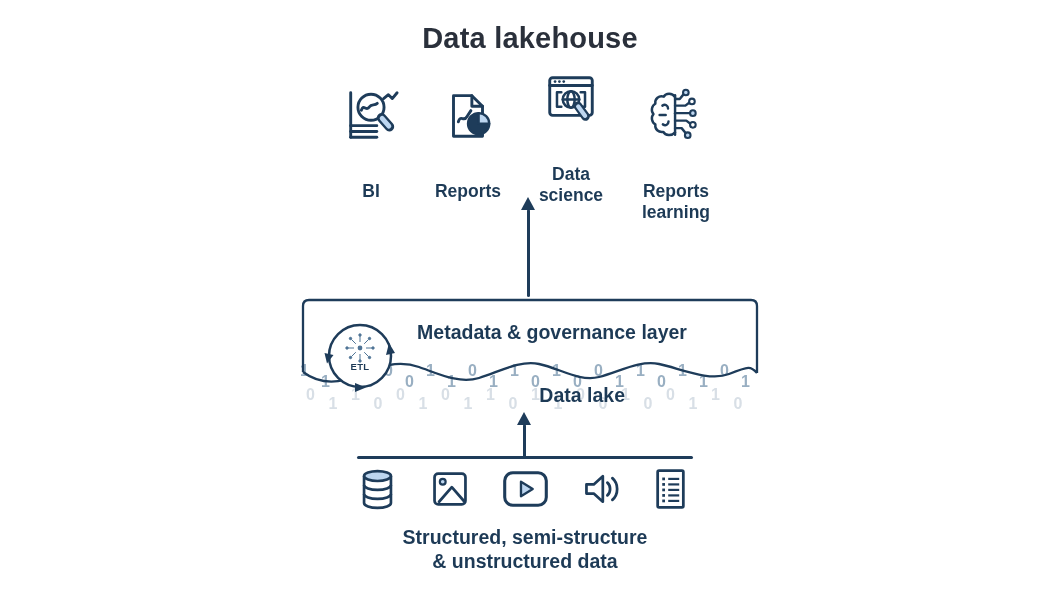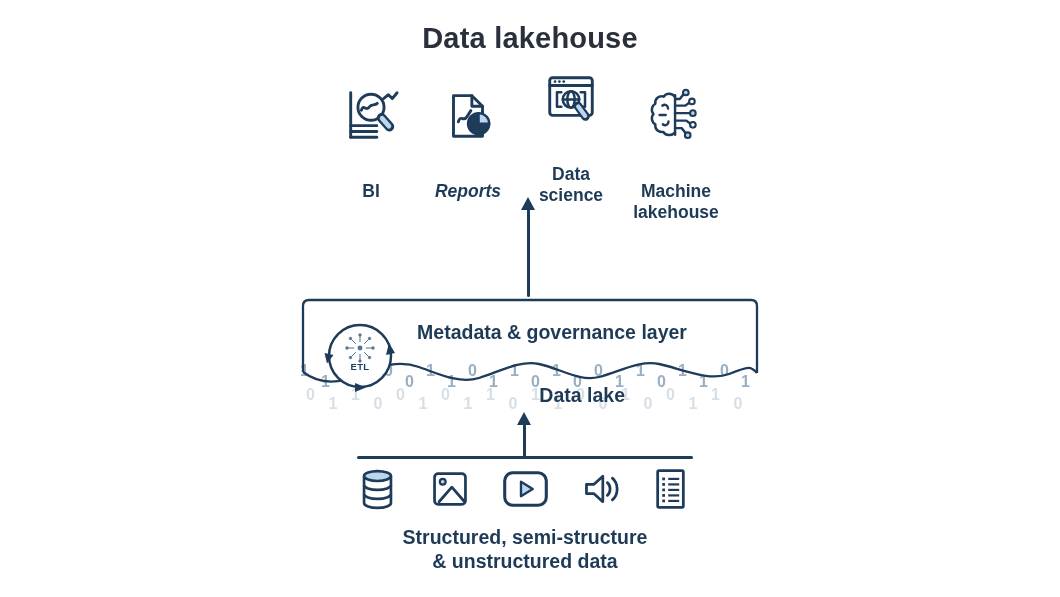--- a/index.html
+++ b/index.html
@@ -66,21 +66,21 @@
           <circle cx="30" cy="22" r="13.5" fill="#ffffff"></circle>
           <path d="M20,25 c2.5,-7 5,2 8.5,-3.5 c2,-3 5,-1 8,-3.5"></path>
         </g>
         <line x1="41" y1="33" x2="49" y2="42" stroke="#1e3c5a" stroke-width="10" stroke-linecap="round"></line>
         <line x1="41.5" y1="33.5" x2="48.5" y2="41.5" stroke="#bdd6f0" stroke-width="5" stroke-linecap="round"></line>
       </svg>
     </div>
     <div class="output-label">BI</div>
   </div>
 
-  <div class="abs output-item" style="left:418px;top:84px;width:100px;font-style:italic;">
+  <div class="abs output-item" style="left:418px;top:84px;width:100px;">
     <div class="icon-box">
       <svg viewBox="0 0 60 60" width="58" height="58">
         <g fill="none" stroke="#1e3c5a" stroke-width="3" stroke-linejoin="round" stroke-linecap="round">
           <path d="M15,10 h19 l11,11 v31 h-30 z"></path>
           <path d="M34,10 v11 h11"></path>
           <path d="M20,37 c2.5,-8 5.5,1 9,-5.5 l4,-6"></path>
         </g>
         <circle cx="41" cy="39" r="11" fill="#ffffff"></circle>
         <path d="M41,39 L52,39 A11,11 0 1 1 41,28 Z" fill="#1e3c5a" stroke="#1e3c5a" stroke-width="2.4" stroke-linejoin="round"></path>
         <path d="M41,39 L41,28 A11,11 0 0 1 52,39 Z" fill="#bdd6f0" stroke="#1e3c5a" stroke-width="2.4" stroke-linejoin="round"></path>
@@ -132,21 +132,21 @@
         </g>
         <g stroke="#1e3c5a" stroke-width="2.2">
           <circle cx="42.5" cy="6" r="3" fill="#bdd6f0"></circle>
           <circle cx="49" cy="15.5" r="3" fill="#ffffff"></circle>
           <circle cx="50" cy="28" r="3" fill="#bdd6f0"></circle>
           <circle cx="50" cy="40.5" r="3" fill="#ffffff"></circle>
           <circle cx="44.5" cy="51.5" r="3" fill="#bdd6f0"></circle>
         </g>
       </svg>
     </div>
-    <div class="output-label">Machine lakehouse</div>
+    <div class="output-label">Reports learning</div>
   </div>
 
   <div class="abs arrow-head" style="left:521px;top:197px;"></div>
   <div class="abs arrow-line" style="left:527px;top:209px;height:88px;"></div>
 
   <div id="binary-layer" class="abs" style="left:0;top:0;">
       <span class="bin bin-med" style="left: 300px; top: 363px;">1</span>
       <span class="bin bin-med" style="left: 321px; top: 374px;">1</span>
       <span class="bin bin-med" style="left: 342px; top: 363px;">0</span>
       <span class="bin bin-med" style="left: 363px; top: 374px;">1</span>

